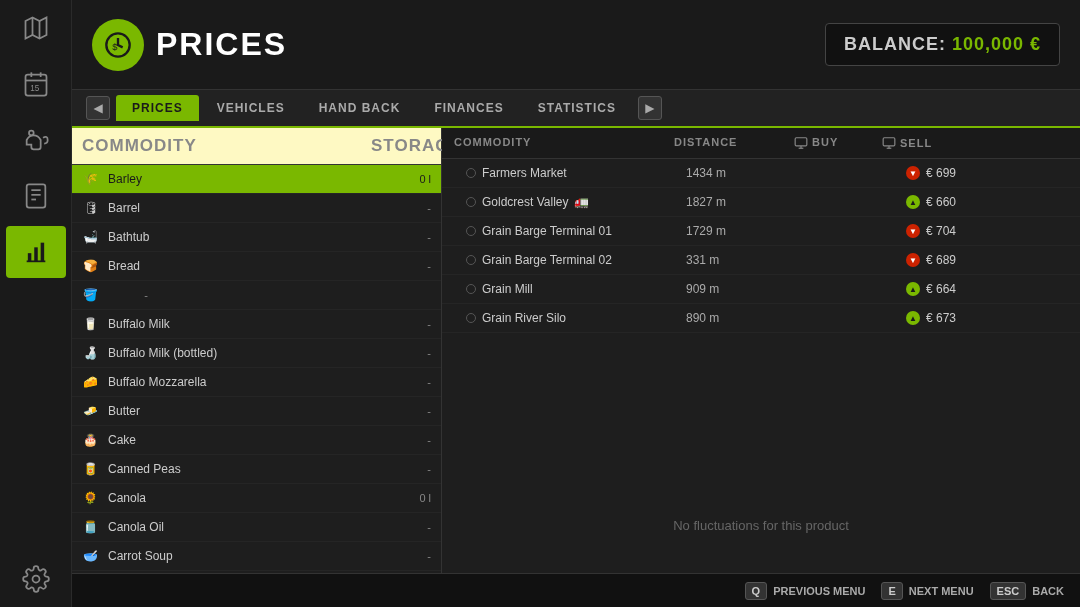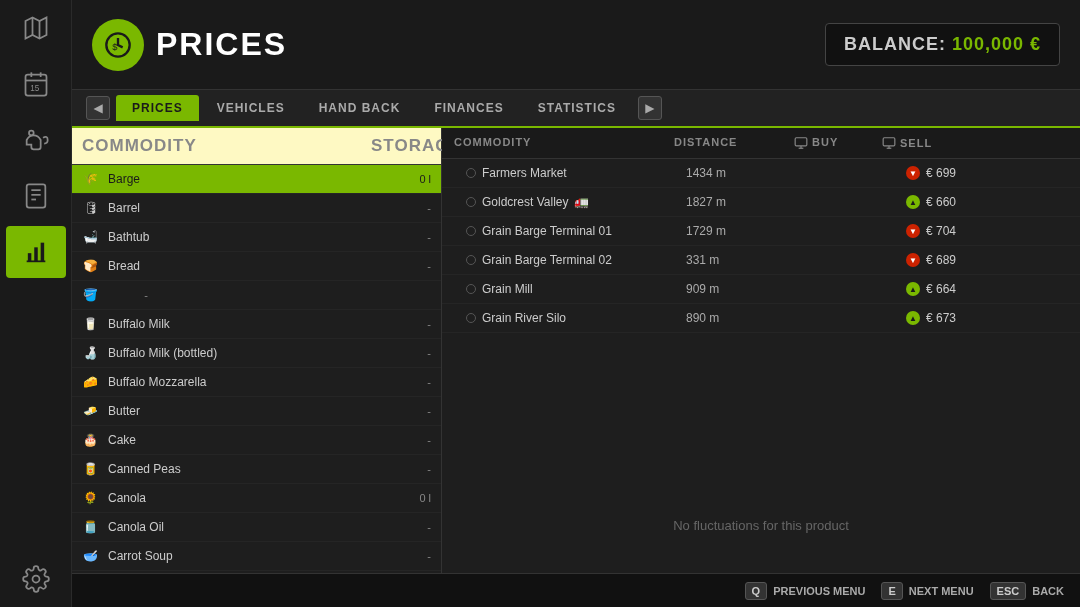--- a/index.html
+++ b/index.html
@@ -392,21 +392,21 @@
   <div class="content">
 
     <div class="commodity-panel">
       <div class="commodity-header">
         <span class="col-commodity">COMMODITY</span>
         <span class="col-storage">STORAGE</span>
       </div>
       <div class="commodity-list" id="commodity-list">
       <div class="commodity-row active">
     <span class="commodity-icon">🌾</span>
-    <span class="commodity-name">Barge</span>
+    <span class="commodity-name">Barley</span>
     <span class="commodity-storage">0 l</span>
   </div>
           <div class="commodity-row">
     <span class="commodity-icon">🛢</span>
     <span class="commodity-name">Barrel</span>
     <span class="commodity-storage">-</span>
   </div>
           <div class="commodity-row">
     <span class="commodity-icon">🛁</span>
     <span class="commodity-name">Bathtub</span>

